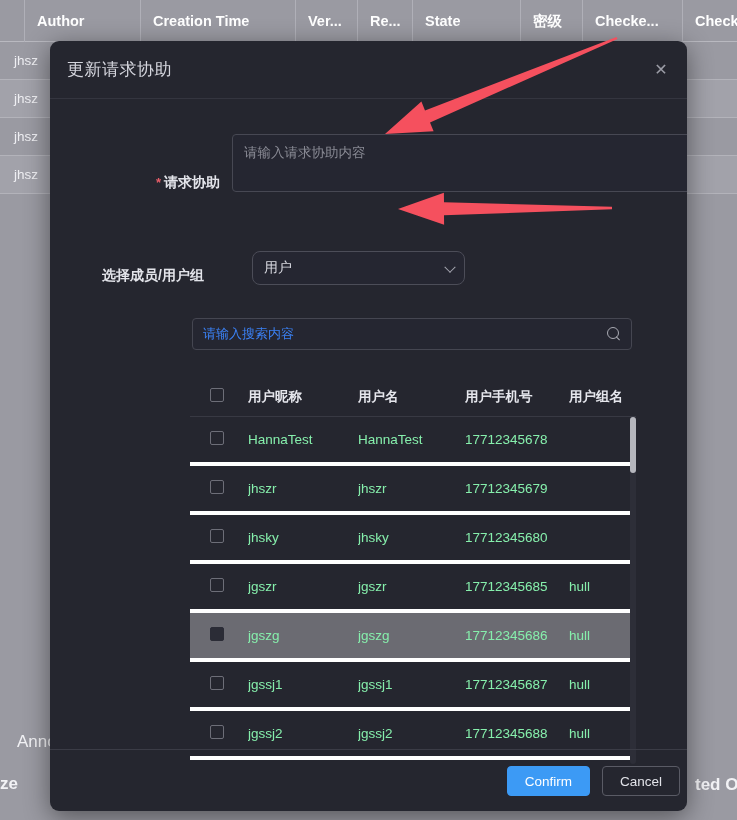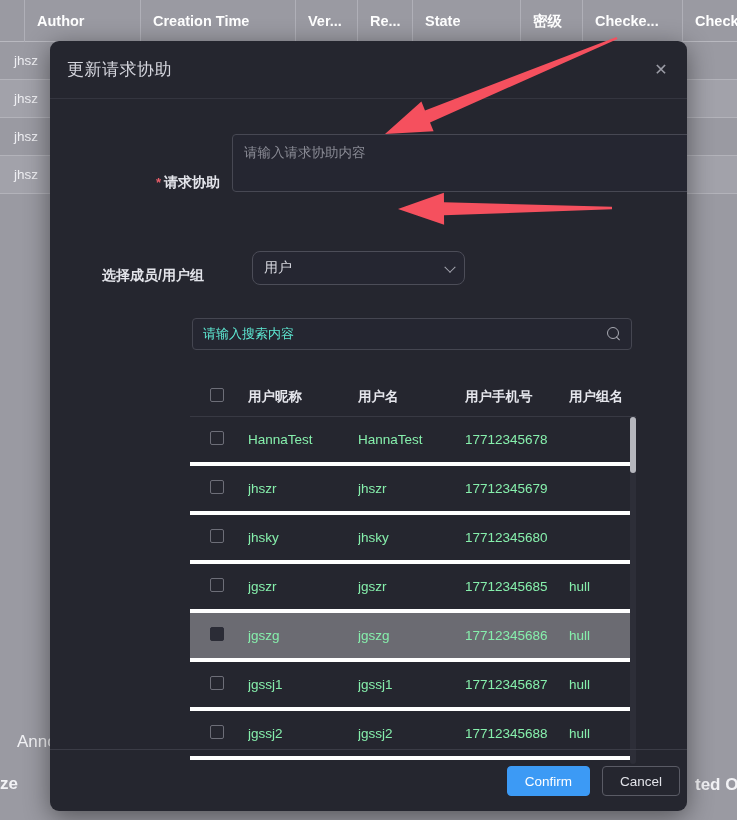--- a/index.html
+++ b/index.html
@@ -106,21 +106,21 @@
 
   .search-box {
     position: absolute; left: 142px; top: 219px;
     width: 440px; height: 32px;
     background: #252631;
     border: 1px solid #454651;
     border-radius: 4px;
     display: flex; align-items: center;
     padding: 0 10px;
   }
-  .search-ph { color: #5eead4; font-size: 13px; flex: 1; }
+  .search-ph { color: #3b82f6; font-size: 13px; flex: 1; }
   .search-icon {
     width: 14px; height: 14px; position: relative;
   }
   .search-icon::before {
     content: ""; position: absolute; left: 0; top: 0;
     width: 10px; height: 10px; border: 1.3px solid #a8a9b2;
     border-radius: 50%;
   }
   .search-icon::after {
     content: ""; position: absolute; left: 9px; top: 9px;

